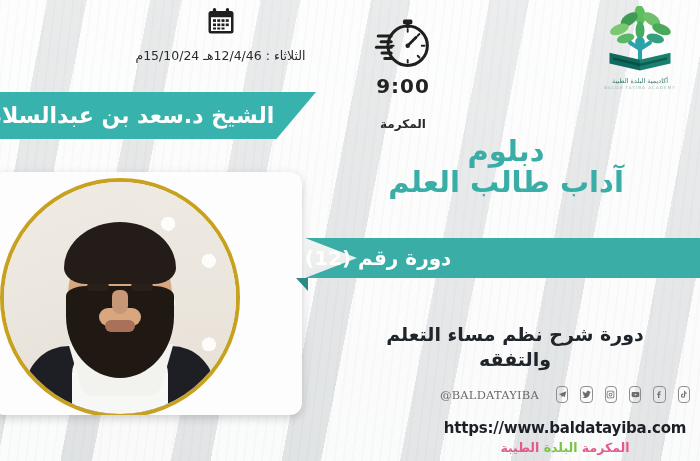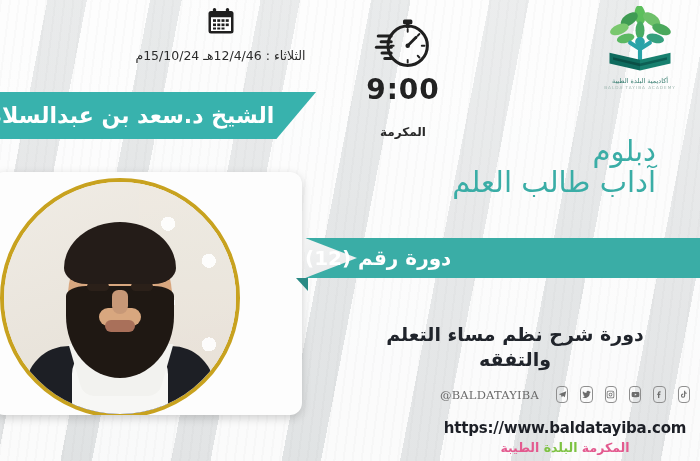--- a/index.html
+++ b/index.html
@@ -21,21 +21,21 @@
   #date-block{position:absolute;left:118px;top:6px;width:205px;text-align:center;}
   .cal-ico{width:30px;height:30px;margin:0 auto;display:block;}
   #date-text{
     margin-top:12px;font-size:12.5px;color:#2c2c2c;direction:rtl;
     font-family:"DejaVu Sans","Liberation Sans",sans-serif;letter-spacing:-.2px;white-space:nowrap;
   }
 
   
   #time-block{position:absolute;left:343px;top:12px;width:120px;text-align:center;}
   .stop-ico{width:60px;height:60px;margin:0 auto;display:block;}
-  #time-value{font-size:28px;font-weight:700;color:#222;letter-spacing:1px;line-height:1;margin-top:4px;direction:ltr;}
+  #time-value{font-size:20px;font-weight:700;color:#222;letter-spacing:1px;line-height:1;margin-top:4px;direction:ltr;}
   #time-zone{font-size:12px;color:#2a2a2a;direction:rtl;line-height:1.35;margin-top:4px;font-weight:600;}
 
   
   #logo-block{position:absolute;right:8px;top:6px;width:104px;text-align:center;}
   #logo-mark{width:92px;height:70px;margin:0 auto;display:block;}
   #logo-text-ar{font-size:6.5px;color:#3a7f72;direction:rtl;letter-spacing:.3px;margin-top:1px;}
   #logo-text-en{font-size:4.2px;color:#9fb8b0;letter-spacing:1px;}
 
   
   #sheikh-banner{
@@ -100,22 +100,22 @@
     background:#2b2019;border-radius:9px;}
   .p-browL{position:absolute;left:50%;margin-left:-36px;top:90px;width:28px;height:7px;
     background:#221a15;border-radius:6px;transform:rotate(-4deg);}
   .p-browR{position:absolute;left:50%;margin-left:9px;top:90px;width:28px;height:7px;
     background:#221a15;border-radius:6px;transform:rotate(4deg);}
   .p-nose{position:absolute;left:50%;transform:translateX(-50%);top:108px;width:16px;height:24px;
     background:#c79877;border-radius:8px 8px 10px 10px;}
 
   
   #main-title{
-    position:absolute;right:44px;top:136px;width:300px;direction:rtl;
-    color:#3aada6;font-weight:400;line-height:1.06;
+    position:absolute;right:44px;top:136px;width:300px;text-align:center;direction:rtl;
+    color:#3aada6;font-weight:700;line-height:1.06;
   }
   #title-l1{font-size:29px;display:block;}
   #title-l2{font-size:29px;display:block;}
 
   
   #course-ribbon{
     position:absolute;left:305px;top:238px;width:403px;height:40px;
     background:#3aada6;
     clip-path:polygon(0 0, 100% 0, 100% 100%, 0 100%, 0 100%, 38px 50%);
     box-shadow:0 2px 6px rgba(0,0,0,.15);

